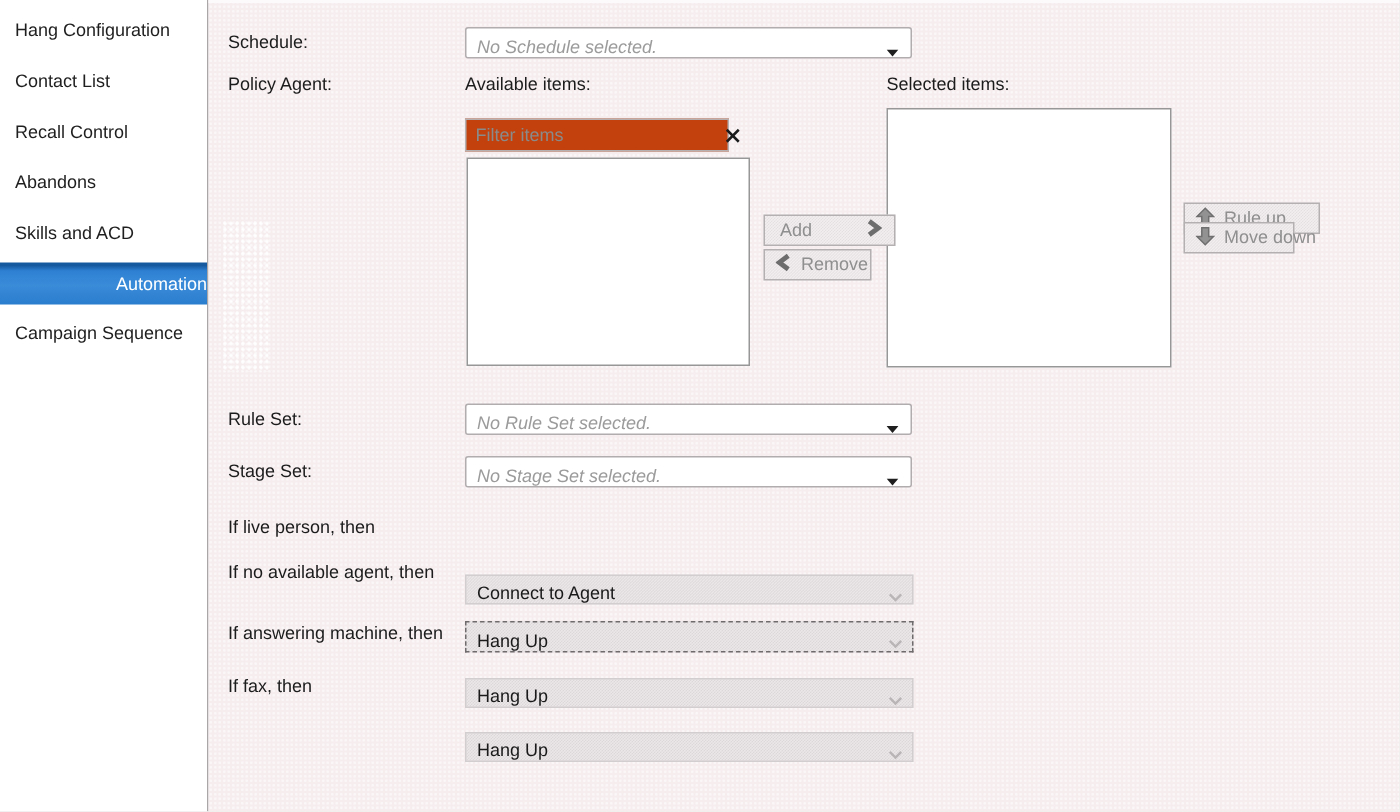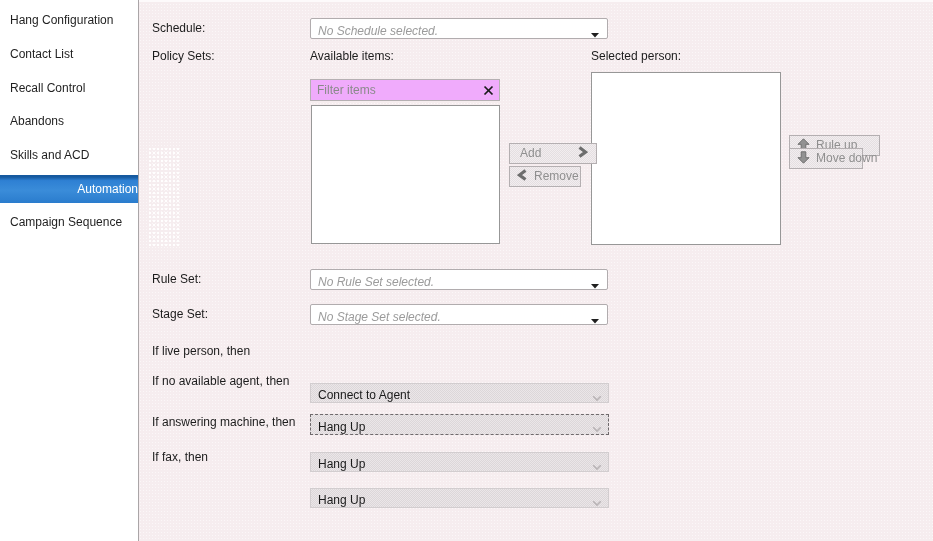--- a/index.html
+++ b/index.html
@@ -55,22 +55,22 @@
     display:flex;align-items:flex-end;padding:0 20px 0 7px;cursor:default;margin-top:43px;
   }
   .dcombo .value{color:#1a1a1a;white-space:nowrap;}
   .dcombo .chev{position:absolute;right:6px;top:7px;}
   .dcombo.focused{border:1px dashed #6f6a6c;height:21px;}
   
   .listbox{position:absolute;box-sizing:border-box;background:#ffffff;border:1px solid #979797;}
   
   .filter-wrap{position:absolute;left:310px;top:79px;width:190px;height:22px;}
   .filter-input{
-    position:absolute;left:0;top:0;width:190px;height:22px;box-sizing:border-box;
-    border:1px solid #b5b0b2;background:#f0abfc;padding:0 24px 0 6px;
+    position:absolute;left:0;top:0;width:176px;height:22px;box-sizing:border-box;
+    border:1px solid #b5b0b2;background:#c2410c;padding:0 24px 0 6px;
     font-family:"Liberation Sans","DejaVu Sans",sans-serif;font-size:12px;color:#1a1a1a;outline:none;
   }
   .filter-input::placeholder{color:#8a8a8a;opacity:1;}
   .clear-btn{position:absolute;right:6px;top:6px;width:11px;height:11px;cursor:default;}
   
   .btn{
     position:absolute;box-sizing:border-box;height:21px;
     background-color:#f2edef;
     background-image:
       linear-gradient(45deg,#e4dfe1 25%,transparent 25%,transparent 75%,#e4dfe1 75%),
@@ -107,23 +107,23 @@
   <div class="label" style="left:152px;top:21px">Schedule:</div>
   <div class="combo" style="left:310px;top:18px;width:298px">
     <span class="value">No Schedule selected.</span>
     <span class="caret">
       <svg width="8" height="5" viewBox="0 0 8 5">
           <polygon points="0,0 8,0 4,4.6" fill="#1f1f1f"></polygon>
         </svg>
     </span>
   </div>
 
-  <div class="label" style="left:152px;top:49px">Policy Sets:</div>
+  <div class="label" style="left:152px;top:49px">Policy Agent:</div>
   <div class="label" style="left:310px;top:49px">Available items:</div>
-  <div class="label" style="left:591px;top:49px">Selected person:</div>
+  <div class="label" style="left:591px;top:49px">Selected items:</div>
 
   <div class="filter-wrap">
     <input class="filter-input" type="text" placeholder="Filter items" style="">
     <span class="clear-btn">
       <svg width="11" height="11" viewBox="0 0 11 11">
         <line x1="1.5" y1="1.5" x2="9.5" y2="9.5" stroke="#1a1a1a" stroke-width="1.7"></line>
         <line x1="9.5" y1="1.5" x2="1.5" y2="9.5" stroke="#1a1a1a" stroke-width="1.7"></line>
       </svg>
     </span>
   </div>

